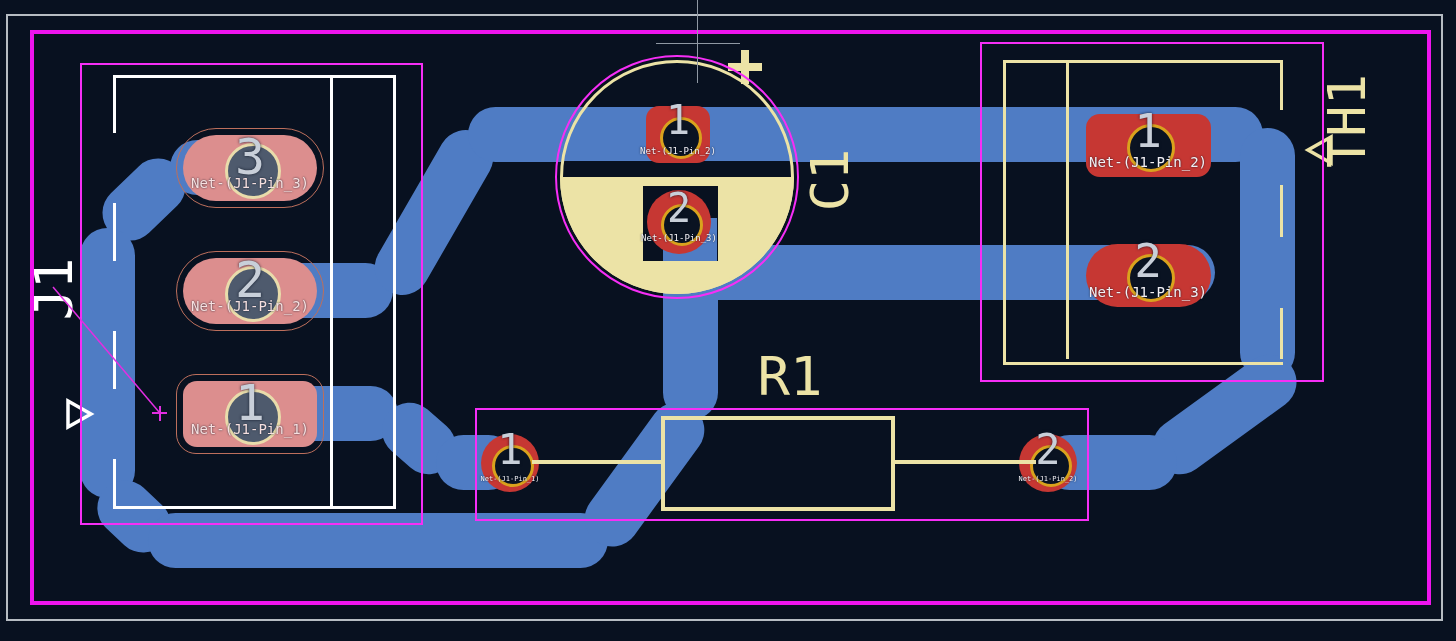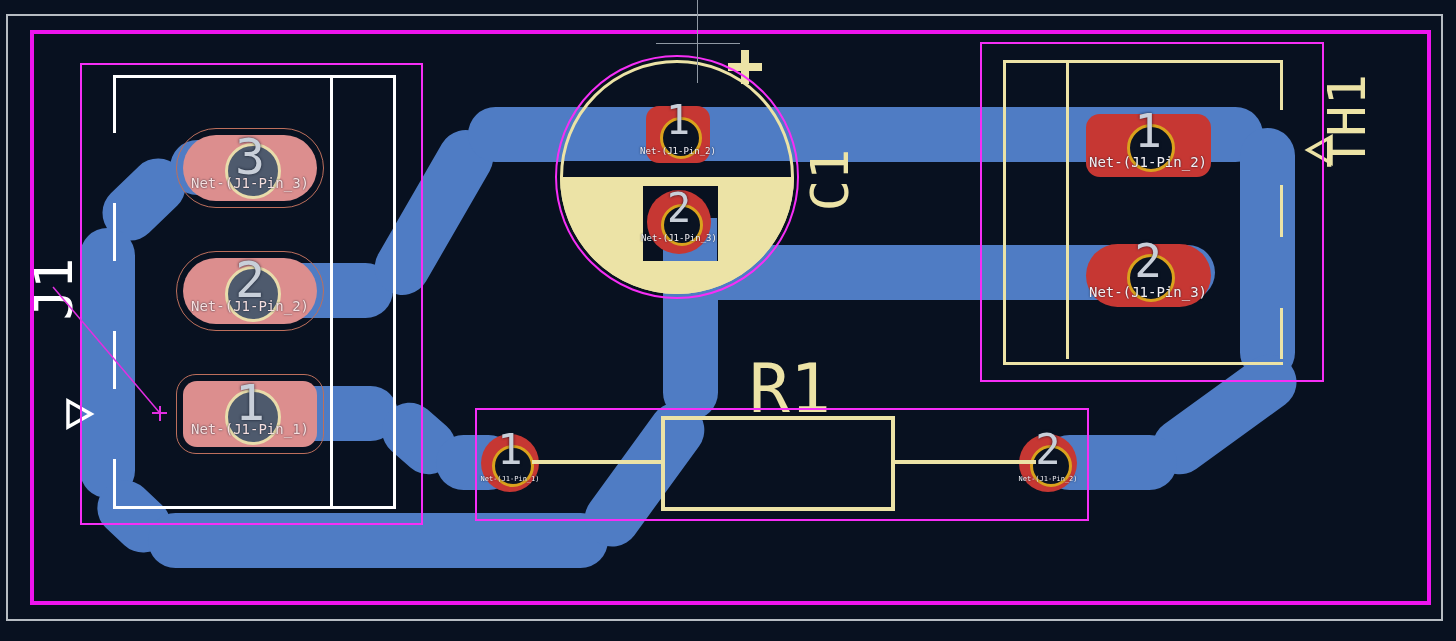--- a/index.html
+++ b/index.html
@@ -136,21 +136,21 @@
 <div class="abs" style="left:1280px;top:308px;width:3px;height:51px;background:#ece3a6;"></div>
 <div class="abs" style="left:1066px;top:60px;width:3px;height:299px;background:#ece3a6;"></div>
 <svg class="abs" style="left:1302px;top:133px;" width="34" height="34">
   <polygon points="29,4 29,30 6,17" fill="none" stroke="#ece3a6" stroke-width="3.5"></polygon>
 </svg>
 <div class="abs ctext rot silk-y" style="left:1286px;top:91px;width:122px;height:60px;font-size:52px;">TH1</div>
 
 <div class="abs" style="left:661px;top:416px;width:234px;height:95px;border:4px solid #ece3a6;box-sizing:border-box;"></div>
 <div class="abs" style="left:532px;top:460px;width:130px;height:4px;background:#ece3a6;"></div>
 <div class="abs" style="left:894px;top:460px;width:142px;height:4px;background:#ece3a6;"></div>
-<div class="abs ctext silk-y" style="left:740px;top:360px;width:100px;height:56px;font-size:68px;">R1</div>
+<div class="abs ctext silk-y" style="left:740px;top:348px;width:100px;height:56px;font-size:54px;">R1</div>
 
 <div class="abs" style="left:80px;top:63px;width:339px;height:458px;border:2.5px solid #f62ef6;"></div>
 <svg class="abs" style="left:40px;top:275px;" width="140" height="155">
   <line x1="13" y1="12" x2="119" y2="137" stroke="#e22ee2" stroke-width="1.5"></line>
   <line x1="112" y1="138" x2="127" y2="138" stroke="#e22ee2" stroke-width="2"></line>
   <line x1="120" y1="131" x2="120" y2="146" stroke="#e22ee2" stroke-width="2"></line>
 </svg>
 <div class="abs" style="left:555px;top:55px;width:244px;height:244px;border-radius:50%;border:2px solid #f62ef6;box-sizing:border-box;"></div>
 <div class="abs" style="left:980px;top:42px;width:340px;height:336px;border:2.5px solid #f62ef6;"></div>
 <div class="abs" style="left:475px;top:408px;width:610px;height:109px;border:2.5px solid #f62ef6;"></div>

